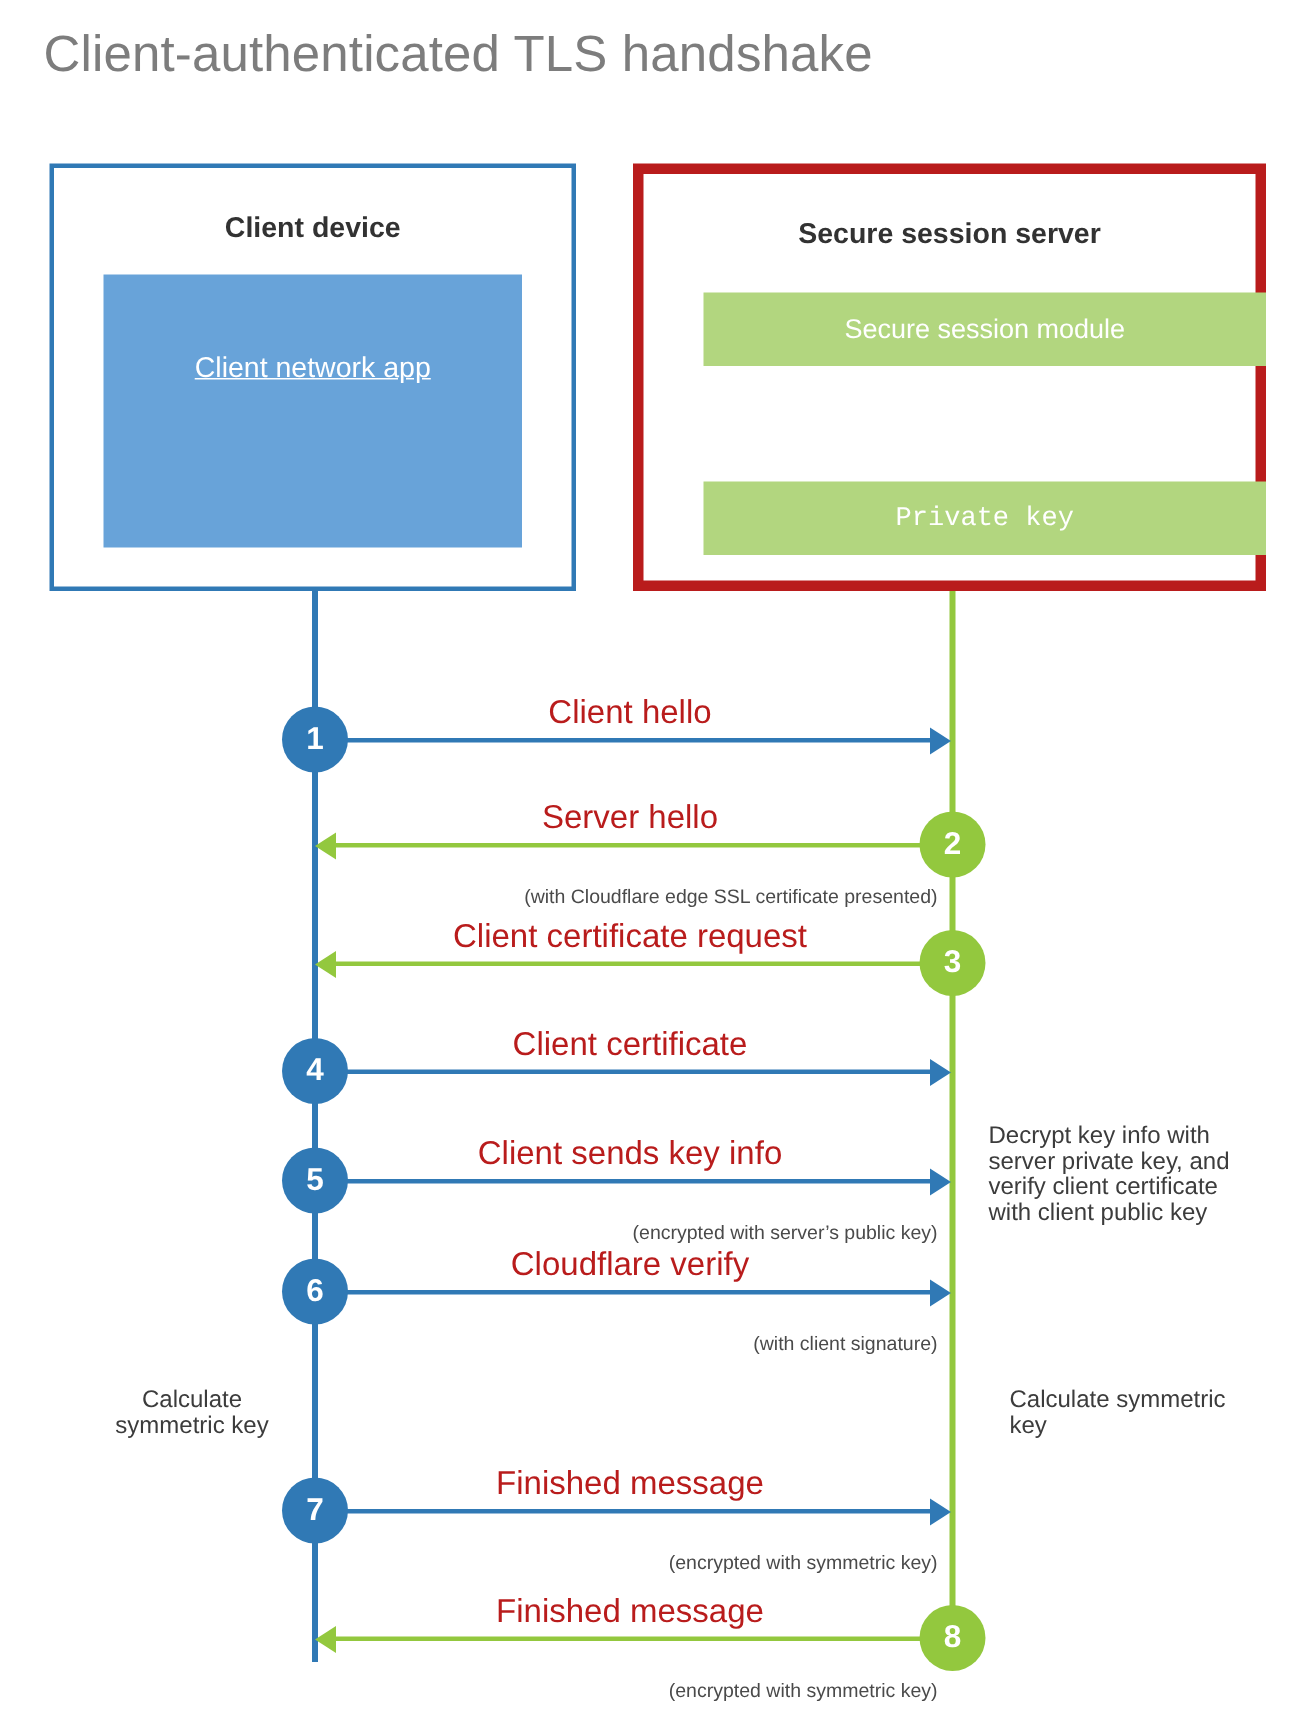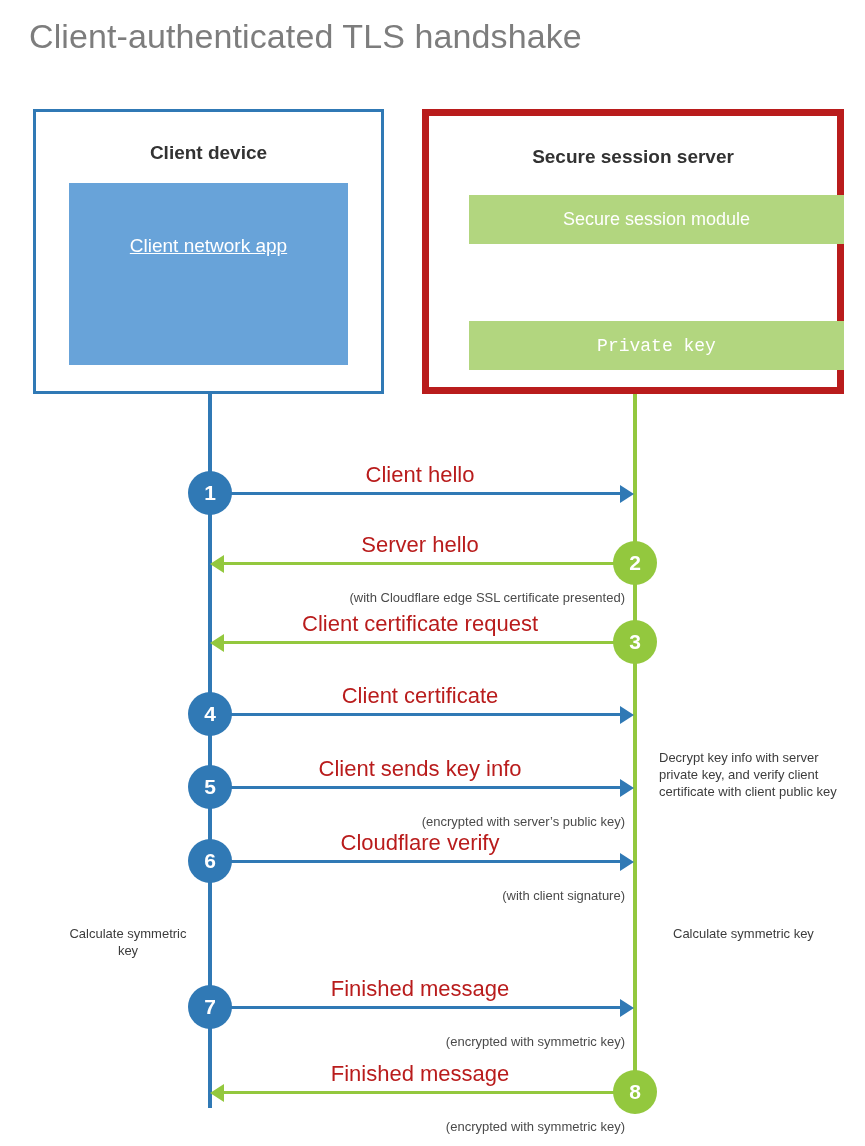--- a/index.html
+++ b/index.html
@@ -192,21 +192,21 @@
     background: #3079b5;
   }
   .step-badge.on-server {
     left: 613px;
     background: #93c83e;
   }
 
   
   .side-note {
     position: absolute;
-    font-size: 13px;
+    font-size: 16px;
     line-height: 17px;
     color: #3c3c3c;
   }
   .side-note.left {
     text-align: center;
   }
   .side-note.right {
     text-align: left;
   }
   #note-decrypt  { left: 659px; top: 749px; width: 180px; }

